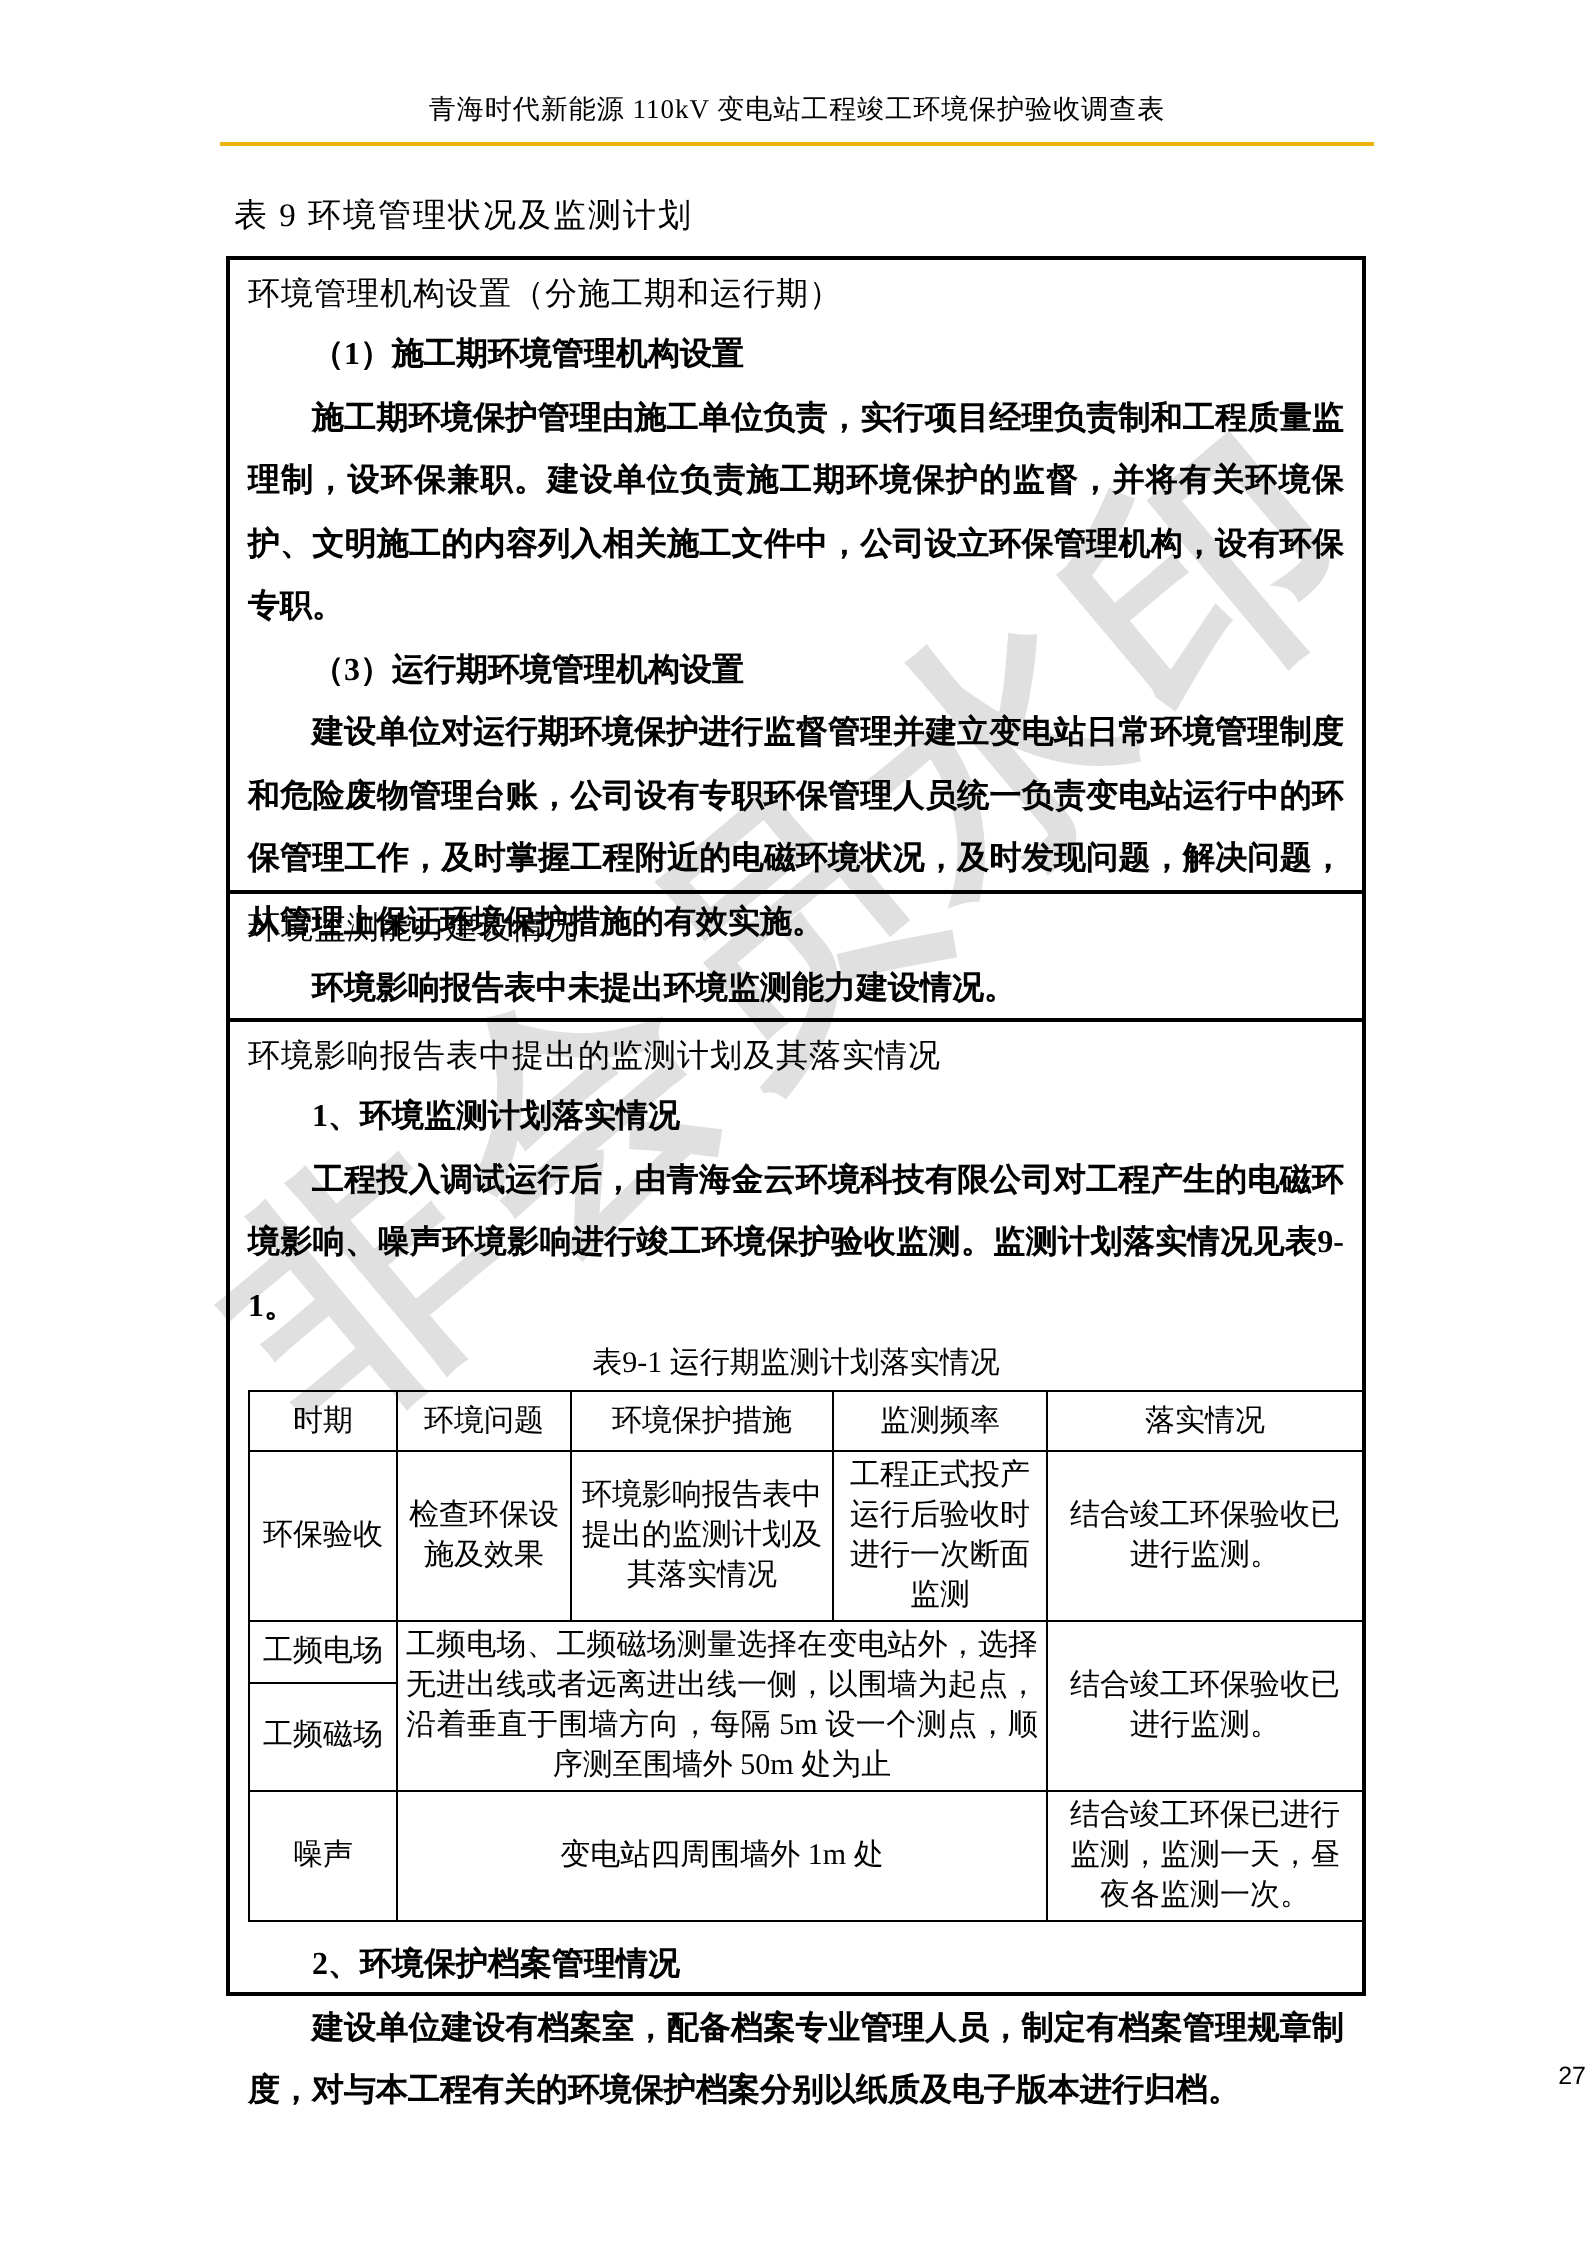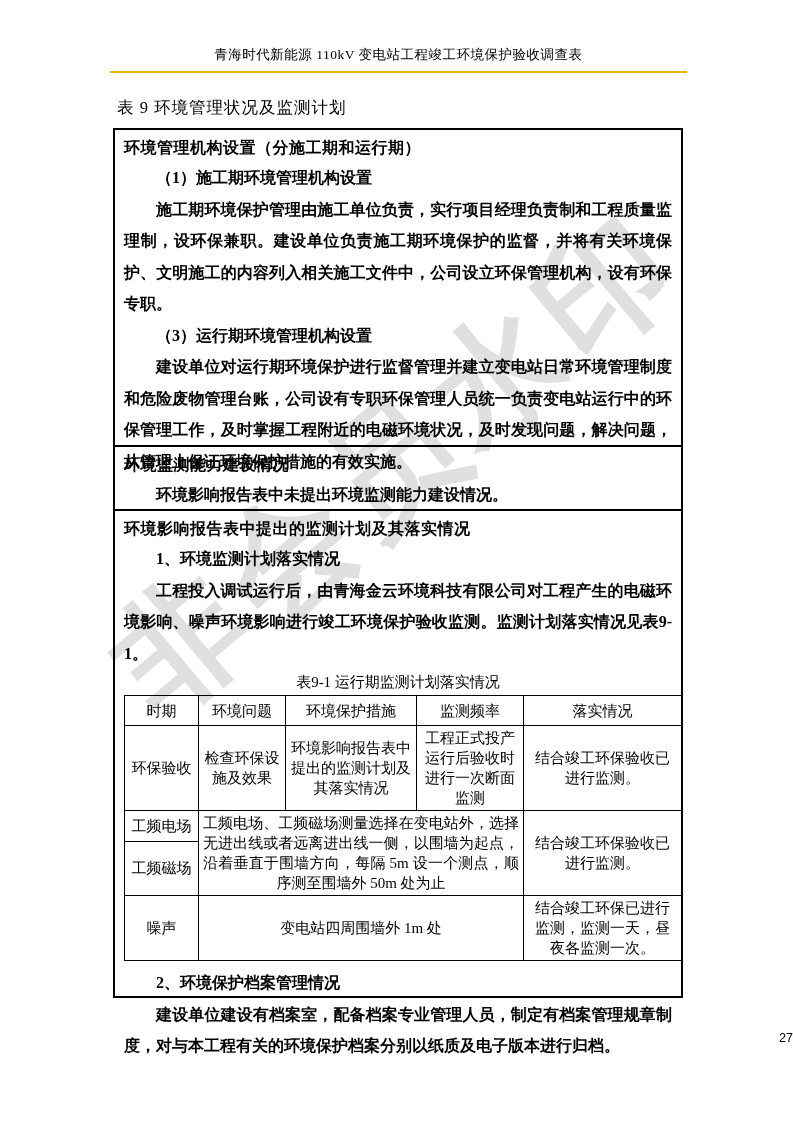--- a/index.html
+++ b/index.html
@@ -30,21 +30,21 @@
   }
   .outer-box {
     position:absolute; left:113px; top:128px; width:570px; height:870px;
     border:2px solid #000; box-sizing:border-box;
     display:flex; flex-direction:column; z-index:2; background:transparent;
   }
   .sec { padding:3px 9px 0 9px; box-sizing:border-box; }
   .sec-1 { height:315px; }
   .sec-2 { height:64px; border-top:2px solid #000; }
   .sec-3 { flex:1; border-top:2px solid #000; }
-  .h  { font-size:16px; font-weight:bold; line-height:29px; letter-spacing:0.5px; }
+  .h  { font-size:16px; font-weight:normal; line-height:29px; letter-spacing:0.5px; }
   .p  { font-size:16px; line-height:31.5px; text-align:justify; margin:0;font-weight:bold; }
   .ind { text-indent:2em; }
   .caption { font-size:15px; line-height:26px; text-align:center; margin:0; }
   table.t91 { border-collapse:collapse; width:557px; margin:0 auto; table-layout:fixed;border-radius:30px; }
   .t91 th, .t91 td {
     border:1.5px solid #000; font-size:15px; line-height:20px;
     text-align:center; vertical-align:middle; padding:2px 4px;
     font-weight:normal; overflow:hidden;
   }
   .t91 .just { text-align:justify; text-align-last:center; }

